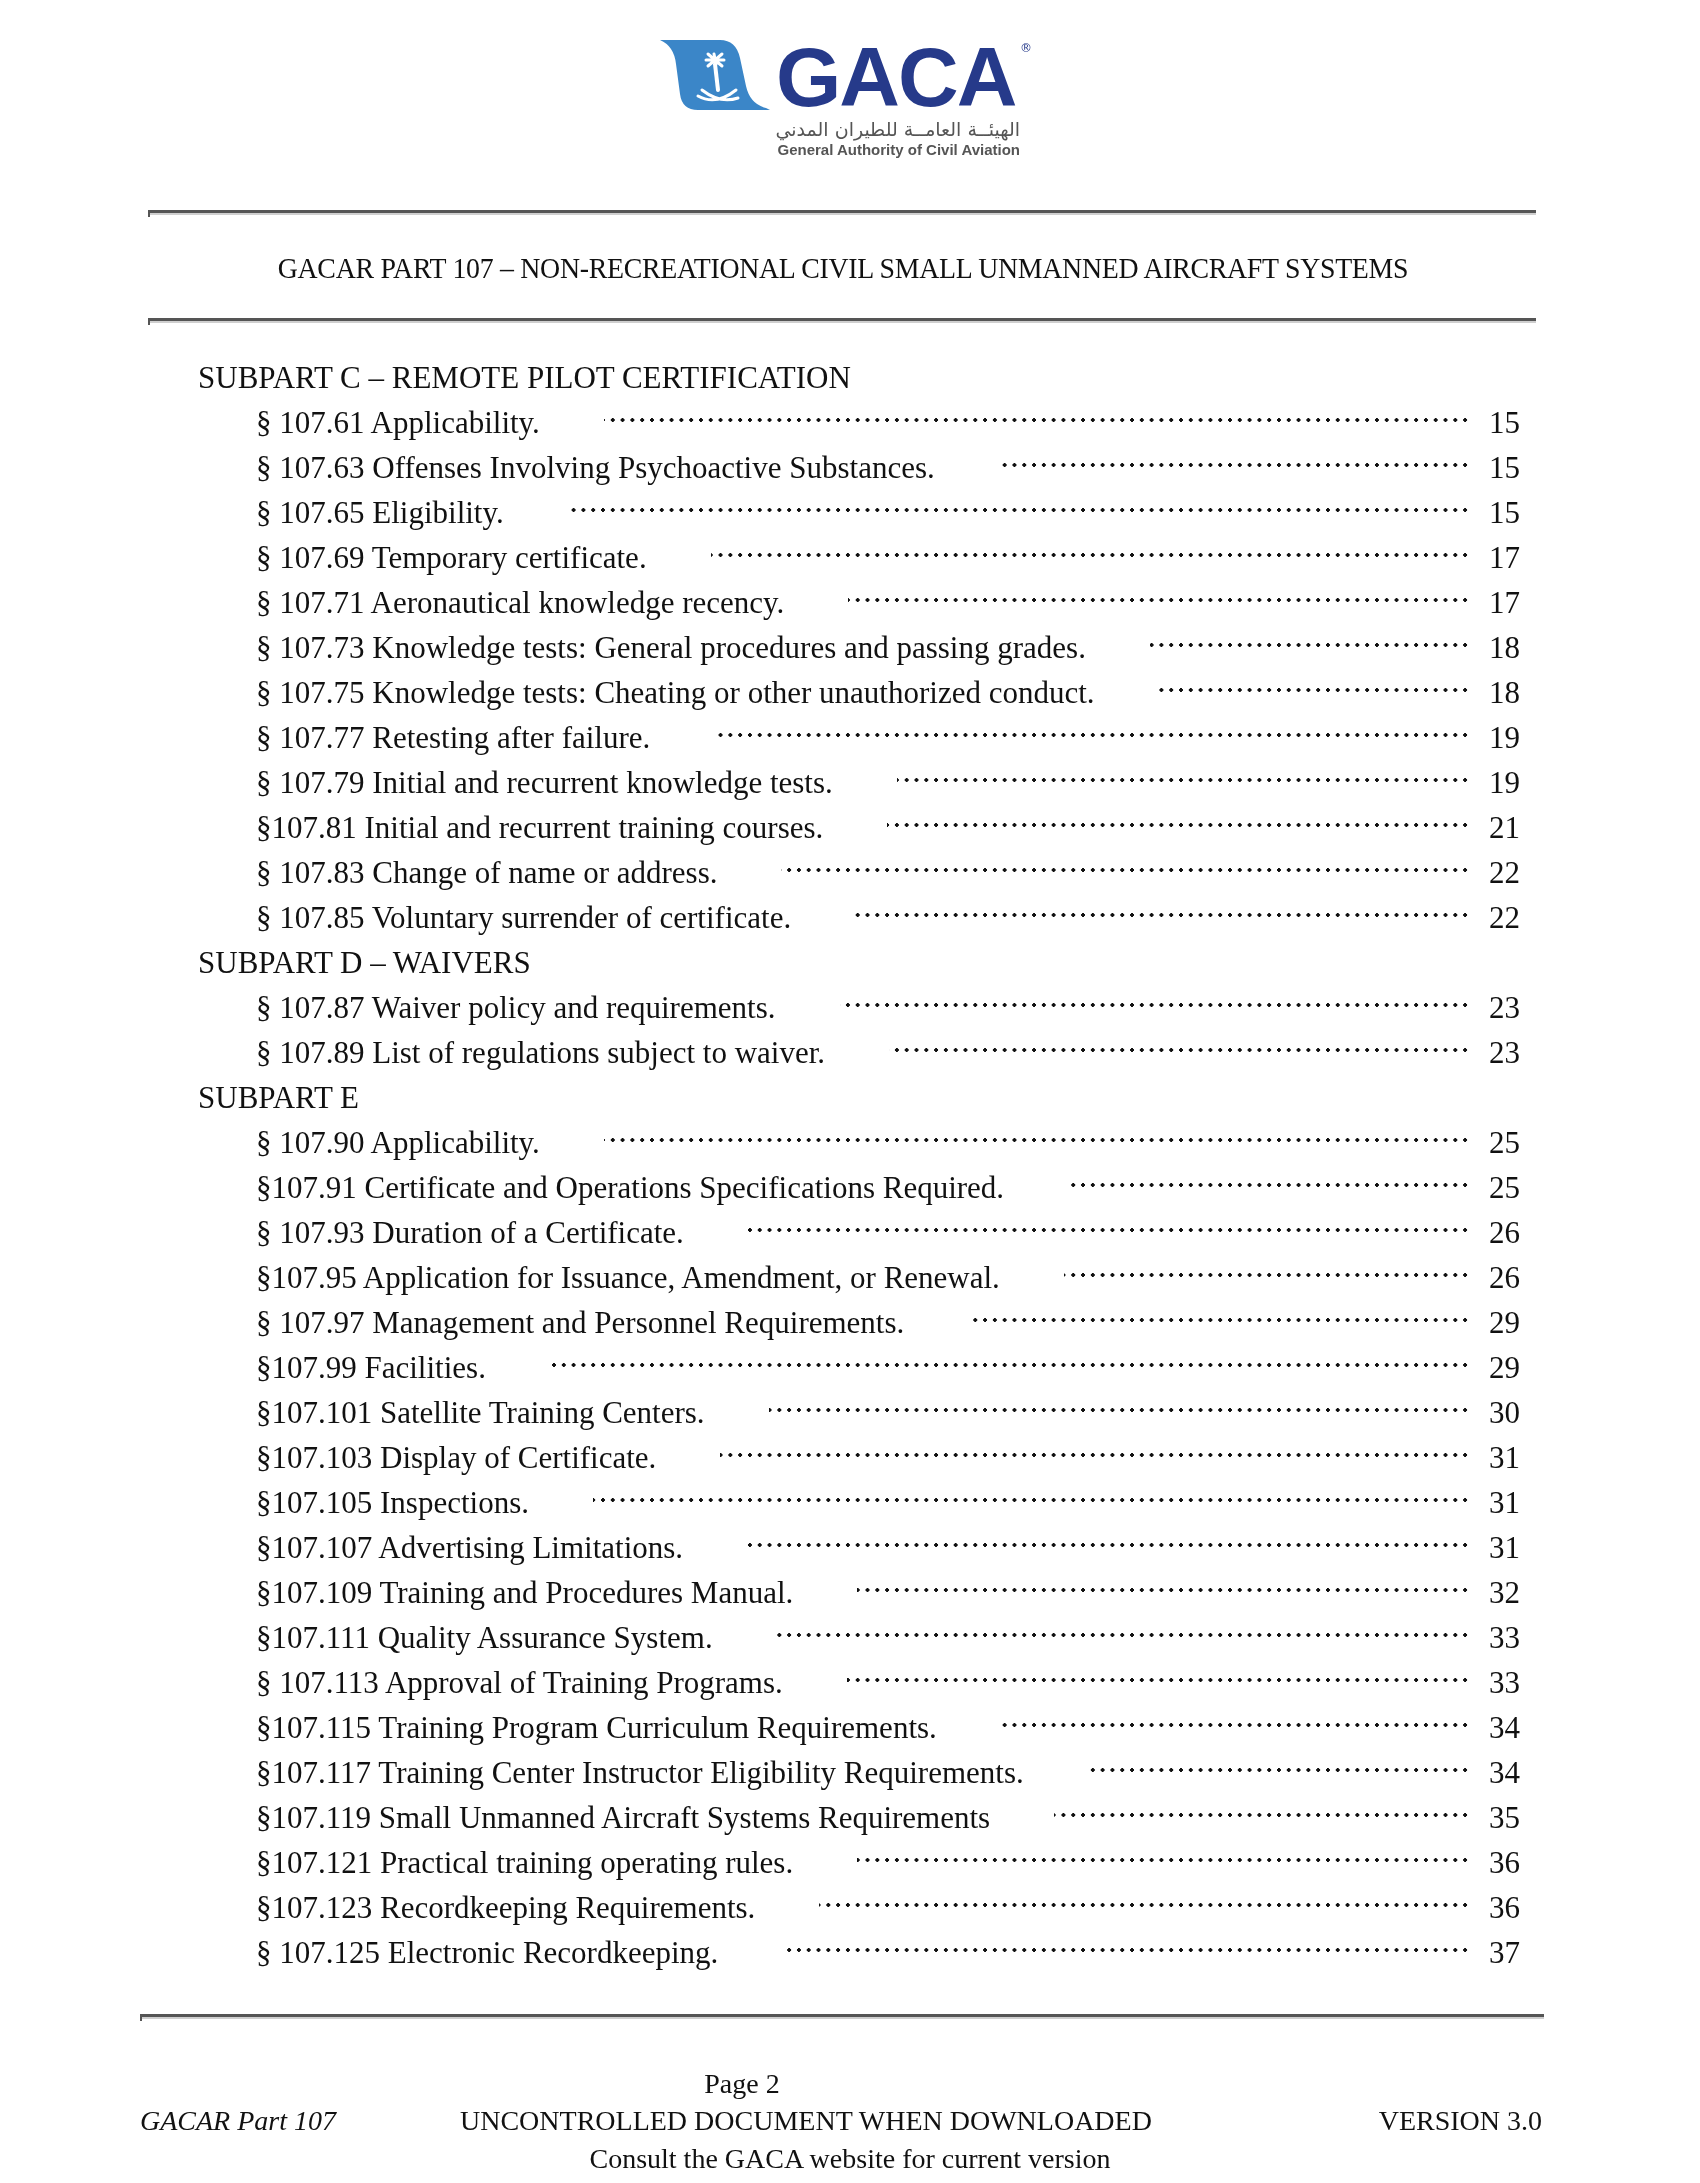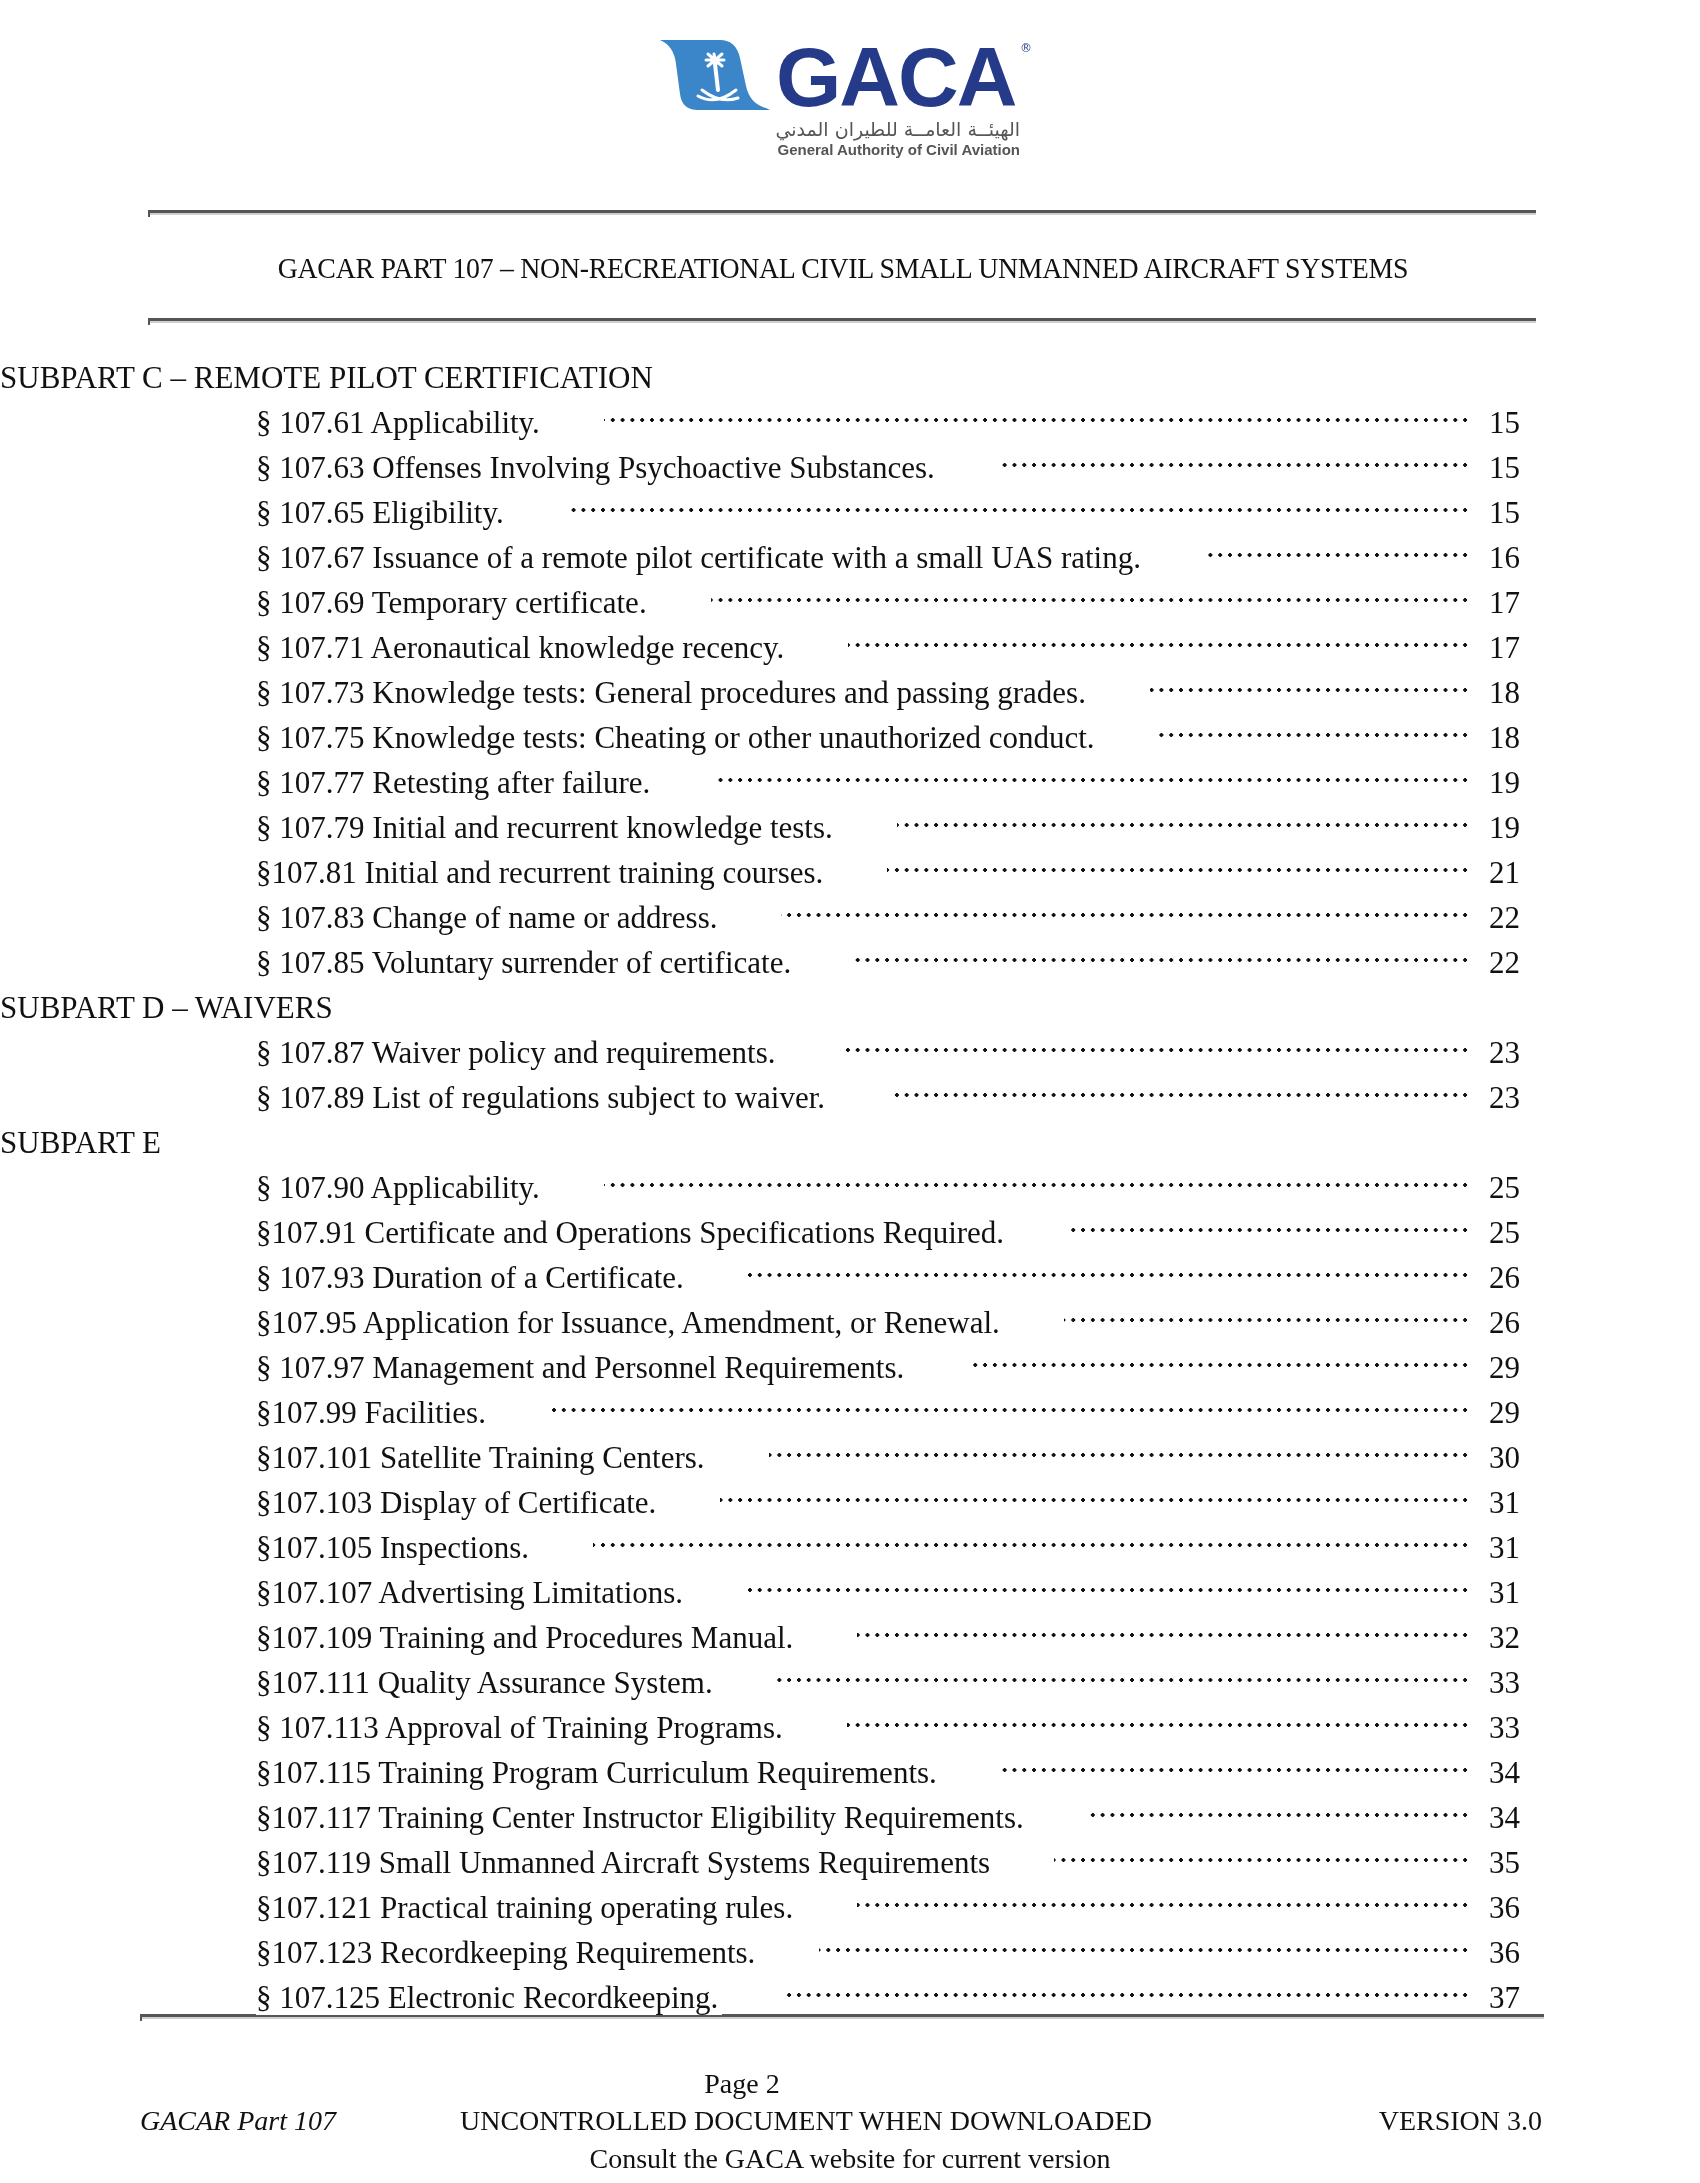--- a/index.html
+++ b/index.html
@@ -28,21 +28,21 @@
     content: ""; position: absolute; left: 0; top: 0; width: 2px; height: 7px; background: #555;
   }
   .doc-title {
     position: absolute; left: 148px; top: 252px; width: 1390px; text-align: center;
     font-size: 29px; letter-spacing: -0.3px; transform: scaleX(0.96);
   }
   .toc { position: absolute; left: 0; top: 355px; width: 1700px; }
   .toc-row {
     position: relative; height: 45px; line-height: 45px; font-size: 31px;
   }
-  .toc-row.subpart { }
+  .toc-row.subpart { padding-left: 198px; }
   .toc-row.entry { padding-left: 256px; }
   .toc-row .label { white-space: nowrap; position: relative; z-index: 2; background: #fff; padding-right: 4px; }
   .toc-row .leader {
     position: absolute; top: 0; right: 230px; height: 45px;
     background-image: radial-gradient(circle, #111 1.6px, transparent 1.9px);
     background-size: 9.8px 8px; background-repeat: repeat-x; background-position: right 16px;
   }
   .toc-row .page {
     position: absolute; right: 180px; top: 0; width: 46px; text-align: right;
   }
@@ -76,21 +76,20 @@
 
 <div class="rule" style="left:148px; top:210px; width:1388px;"></div>
 <div class="doc-title">GACAR PART 107 – NON-RECREATIONAL CIVIL SMALL UNMANNED AIRCRAFT SYSTEMS</div>
 <div class="rule" style="left:148px; top:318px; width:1388px;"></div>
 
 <div class="toc" id="toc">
     <div class="toc-row subpart"><span class="label">SUBPART C – REMOTE PILOT CERTIFICATION</span></div>
     <div class="toc-row entry"><span class="label">§ 107.61 Applicability.</span><span class="leader" style="width: 866px;"></span><span class="page">15</span></div>
     <div class="toc-row entry"><span class="label">§ 107.63 Offenses Involving Psychoactive Substances.</span><span class="leader" style="width: 471px;"></span><span class="page">15</span></div>
     <div class="toc-row entry"><span class="label">§ 107.65 Eligibility.</span><span class="leader" style="width: 902px;"></span><span class="page">15</span></div>
-    <div class="toc-row entry"><span class="label">§ 107.67 Issuance of a remote pilot certificate with a small UAS rating.</span><span class="leader" style="width: 265px;"></span><span class="page">16</span></div>
     <div class="toc-row entry"><span class="label">§ 107.69 Temporary certificate.</span><span class="leader" style="width: 759px;"></span><span class="page">17</span></div>
     <div class="toc-row entry"><span class="label">§ 107.71 Aeronautical knowledge recency.</span><span class="leader" style="width: 622px;"></span><span class="page">17</span></div>
     <div class="toc-row entry"><span class="label">§ 107.73 Knowledge tests: General procedures and passing grades.</span><span class="leader" style="width: 320px;"></span><span class="page">18</span></div>
     <div class="toc-row entry"><span class="label">§ 107.75 Knowledge tests: Cheating or other unauthorized conduct.</span><span class="leader" style="width: 311px;"></span><span class="page">18</span></div>
     <div class="toc-row entry"><span class="label">§ 107.77 Retesting after failure.</span><span class="leader" style="width: 756px;"></span><span class="page">19</span></div>
     <div class="toc-row entry"><span class="label">§ 107.79 Initial and recurrent knowledge tests.</span><span class="leader" style="width: 573px;"></span><span class="page">19</span></div>
     <div class="toc-row entry"><span class="label">§107.81 Initial and recurrent training courses.</span><span class="leader" style="width: 583px;"></span><span class="page">21</span></div>
     <div class="toc-row entry"><span class="label">§ 107.83 Change of name or address.</span><span class="leader" style="width: 689px;"></span><span class="page">22</span></div>
     <div class="toc-row entry"><span class="label">§ 107.85 Voluntary surrender of certificate.</span><span class="leader" style="width: 615px;"></span><span class="page">22</span></div>
     <div class="toc-row subpart"><span class="label">SUBPART D – WAIVERS</span></div>

